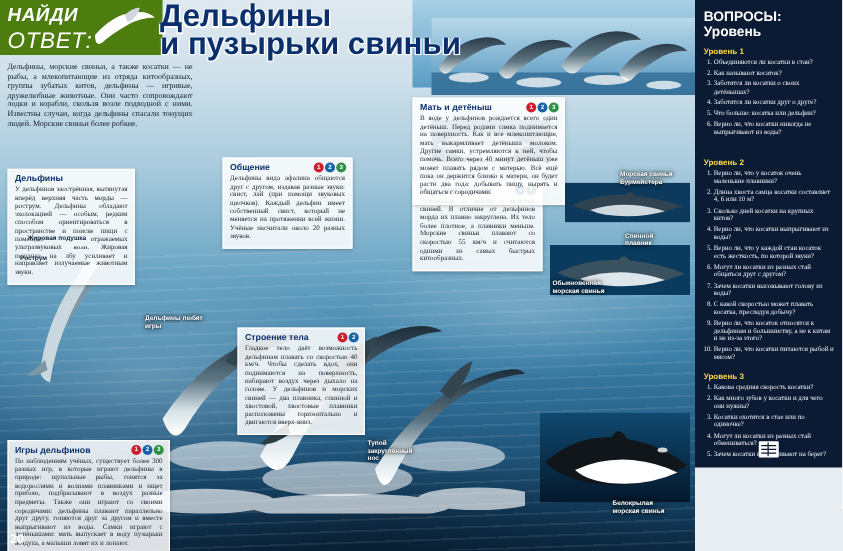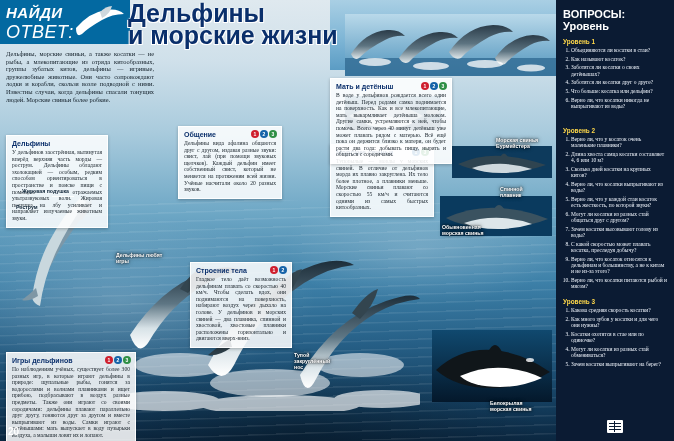--- a/index.html
+++ b/index.html
@@ -44,21 +44,21 @@
   
   .sky-band{
     position:absolute; left:330px; top:0; width:226px; height:70px;
     background:linear-gradient(180deg,#a9cfe4 0%, #7fb6d6 55%, #5b9cc4 100%);
   }
   
   .header-black {
     position: absolute;
     left: 0; top: 0;
     width: 130px; height: 44px;
-    background: #0369a1;
+    background: #4d7c0f;
     color: #ffffff;
     z-index: 6;
   }
   .header-black .hb-line1{
     position:absolute; left:6px; top:4px;
     font-family:"Liberation Sans", sans-serif;
     font-weight:bold; font-style:italic; font-size:15px; letter-spacing:.5px;
   }
   .header-black .hb-line2{
     position:absolute; left:6px; top:22px;
@@ -119,21 +119,21 @@
     font-family:"Liberation Sans", sans-serif;
     font-size:5.2px; line-height:6px; font-weight:bold; color:#ffffff;
     text-shadow:0 0 2px rgba(0,0,0,.95), 0 0 4px rgba(0,0,0,.8);
   }
   .cap.dark{ color:#0b2236; text-shadow:0 0 2px rgba(255,255,255,.95); }
   .leader{
     position:absolute; background:#ffffff; height:1px; z-index:6; opacity:.85;
   }
   
   .sidebar{
-    position:absolute; right:0; top:0; width:118px; height:441px;
+    position:absolute; right:0; top:0; width:118px; height:374px;
     background:#0b1b33;
     color:#ffffff;
     z-index:7;
   }
   .sb-title{
     position:absolute; left:7px; top:8px; width:105px;
     font-family:"Liberation Sans", sans-serif;
     font-weight:bold; font-size:11px; line-height:12px; color:#ffffff;
   }
   .sb-title .sub{ display:block; color:#ffffff; }
@@ -308,21 +308,21 @@
     <div class="hb-line2">ОТВЕТ:</div>
     <svg class="hb-dolphin" viewBox="0 0 52 30">
       <path d="M2 22 q14-16 30-18 q12-2 18 4 q-12 0-22 6 q-14 8-20 14 q-6 4-6-6z" fill="#ffffff"></path>
       <path d="M26 6 q6-6 12-6 q-2 8-10 12z" fill="#cfd8dd"></path>
     </svg>
   </div>
 
   <div class="title-wrap">
     <div class="title-main">
       <span>Дельфины</span>
-      <span class="l2">и морские жизни</span>
+      <span class="l2">и пузырьки свиньи</span>
     </div>
   </div>
 
   <div class="intro">Дельфины, морские свиньи, а также косатки — не рыбы, а млекопитающие из отряда китообразных, группы зубатых китов, дельфины — игривые, дружелюбные животные. Они часто сопровождают лодки и корабли, скользя возле подводной с ними. Известны случаи, когда дельфины спасали тонущих людей. Морские свиньи более робкие.</div>
 
   <div class="box" style="left:6px; top:135px; width:100px;">
     <div class="box-inner">
       <h4>Дельфины</h4>
       <p>У дельфинов заострённая, вытянутая вперёд верхняя часть морды — рострум. Дельфины обладают эхолокацией — особым, редким способом ориентироваться в пространстве и поиске пищи с помощью отражаемых ультразвуковых волн. Жировая подушка на лбу усиливает и направляет излучаемые животным звуки.</p>
     </div>

